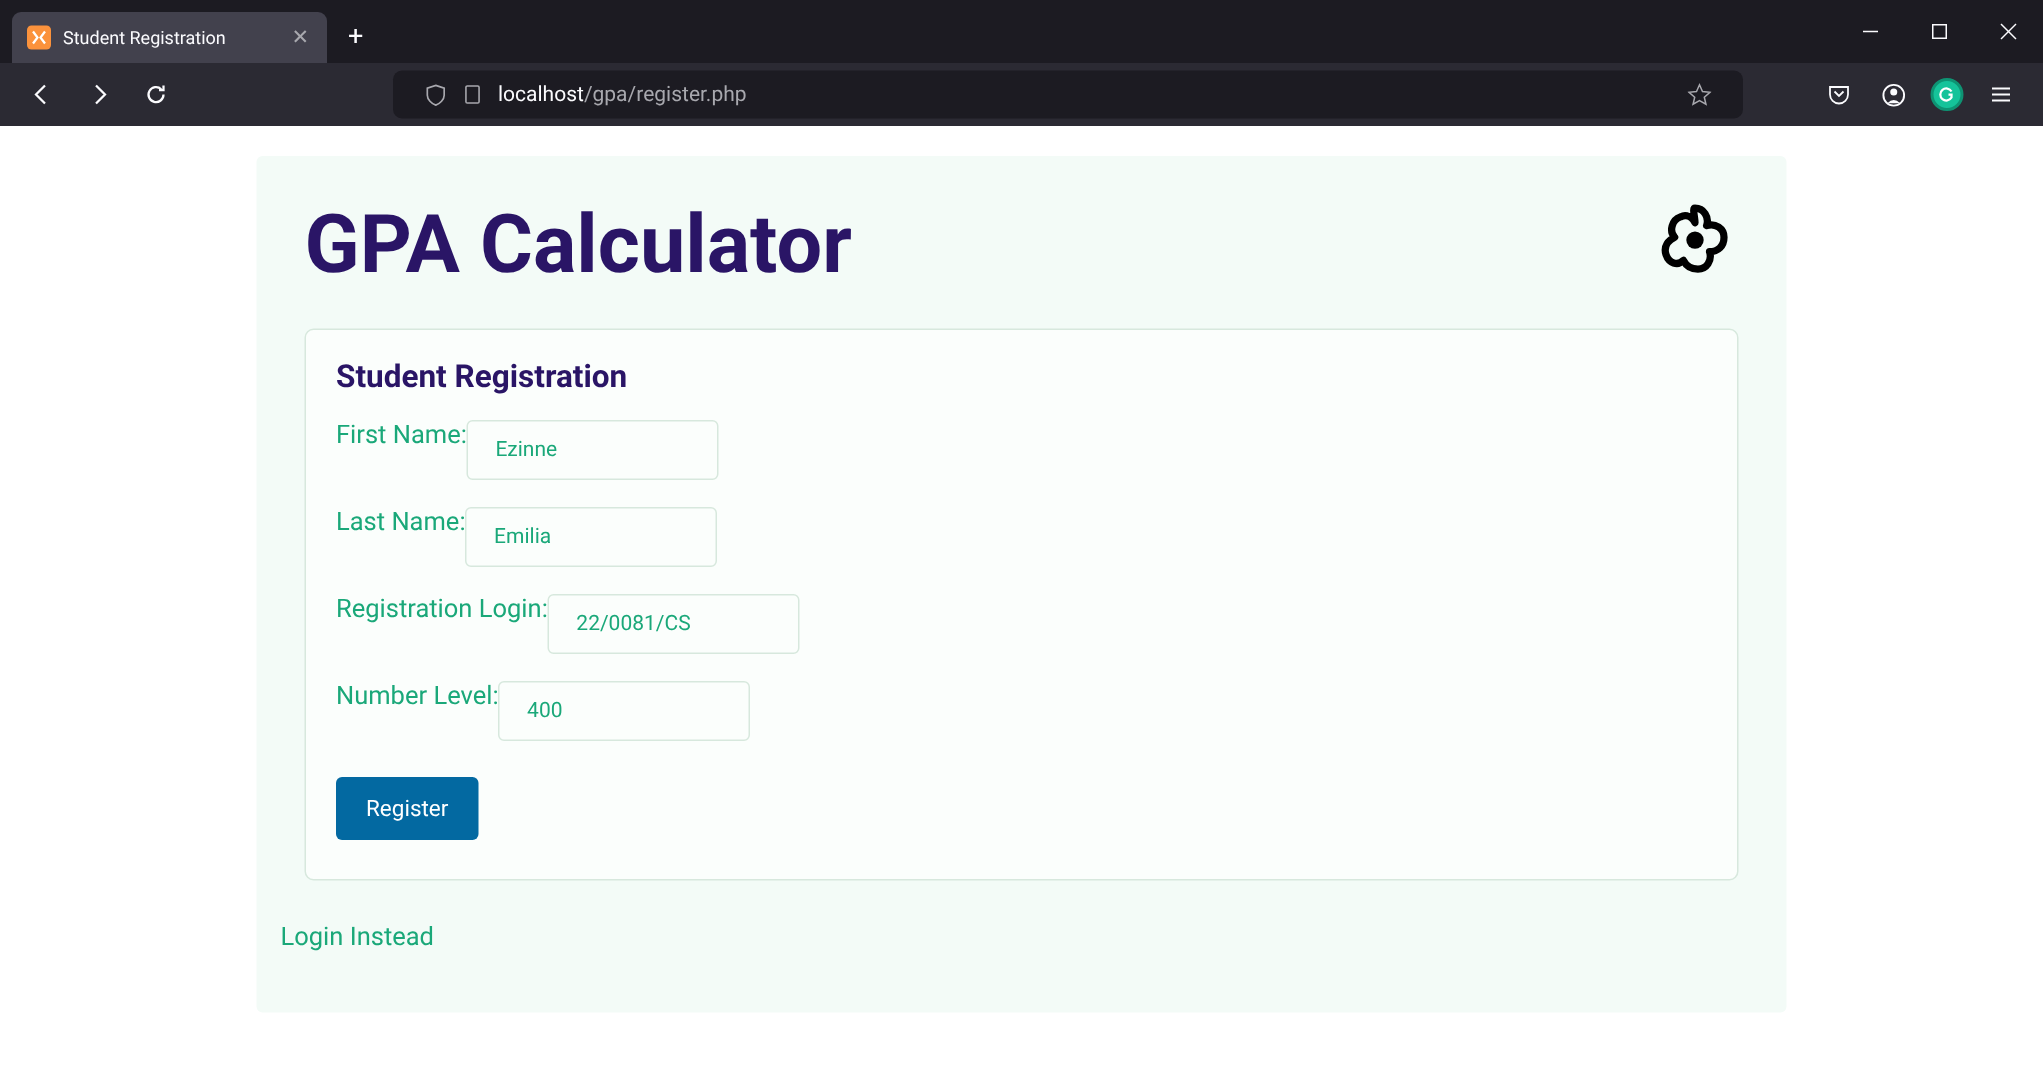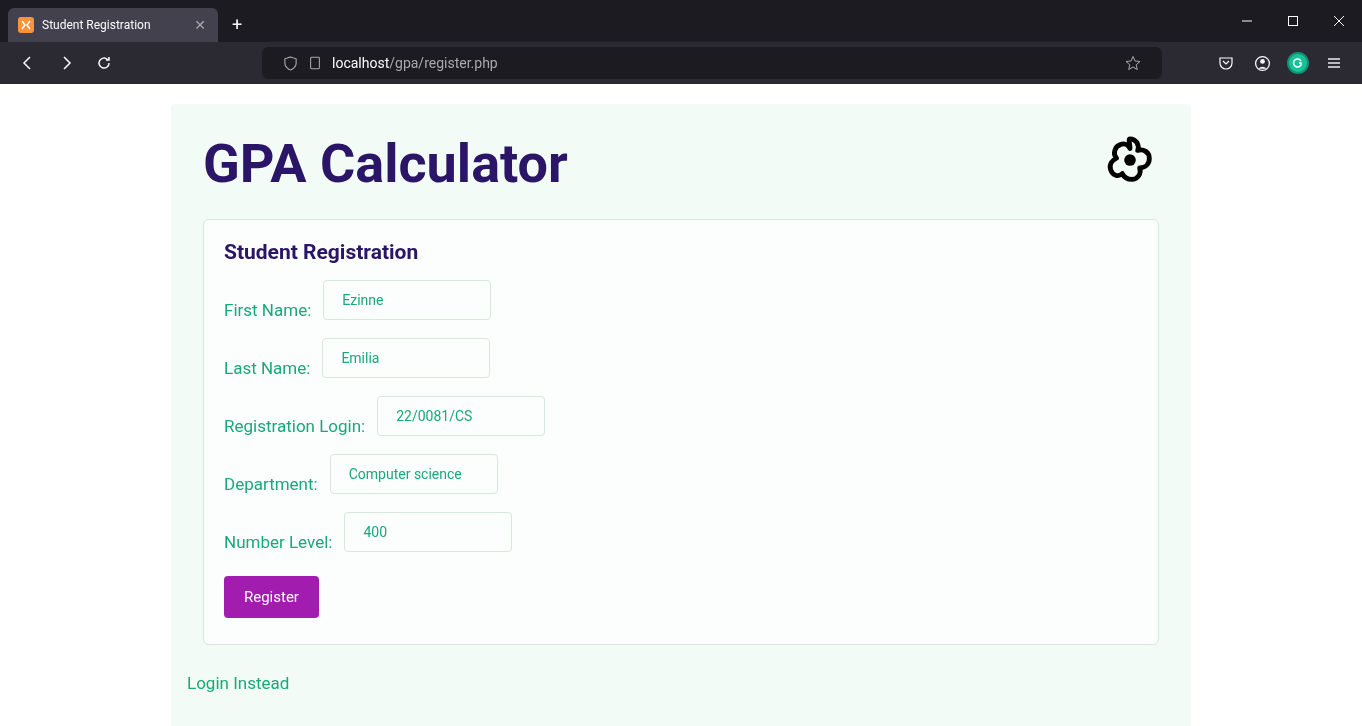--- a/index.html
+++ b/index.html
@@ -189,40 +189,40 @@
       padding: 20px 20px 26px;
     }
     .form-title {
       font-size: 21px;
       font-weight: 700;
       color: #2a1566;
       margin-bottom: 16px;
     }
     .form-row {
       display: flex;
-      align-items: flex-end;
-      gap: 12px;
+      align-items: flex-start;
+      gap: 0;
       margin-bottom: 18px;
     }
     .form-label {
       font-size: 17px;
       color: #1aa879;
     }
     .form-input {
       height: 40px;
       border: 1px solid #d7e8dd;
       border-radius: 4px;
       padding: 0 18px;
       font-size: 14px;
       color: #1aa879;
       background: #fbfefc;
       width: 168px;
     }
     .register-btn {
-      background: #a21caf;
+      background: #0369a1;
       color: #ffffff;
       border: none;
       border-radius: 4px;
       padding: 12px 20px;
       font-size: 15px;
       cursor: pointer;
       margin-top: 6px;
     }
     .login-link {
       display: inline-block;
@@ -368,24 +368,20 @@
       <div class="form-row">
         <label class="form-label">Last Name:</label>
         <input class="form-input" type="text" value="Emilia" style="">
       </div>
 
       <div class="form-row">
         <label class="form-label">Registration Login:</label>
         <input class="form-input" type="text" value="22/0081/CS" style="">
       </div>
 
-      <div class="form-row">
-        <label class="form-label">Department:</label>
-        <input class="form-input" type="text" value="Computer science" style="">
-      </div>
 
       <div class="form-row">
         <label class="form-label">Number Level:</label>
         <input class="form-input" type="text" value="400" style="">
       </div>
 
       <button class="register-btn">Register</button>
     </div>
 
     <a class="login-link">Login Instead</a>

